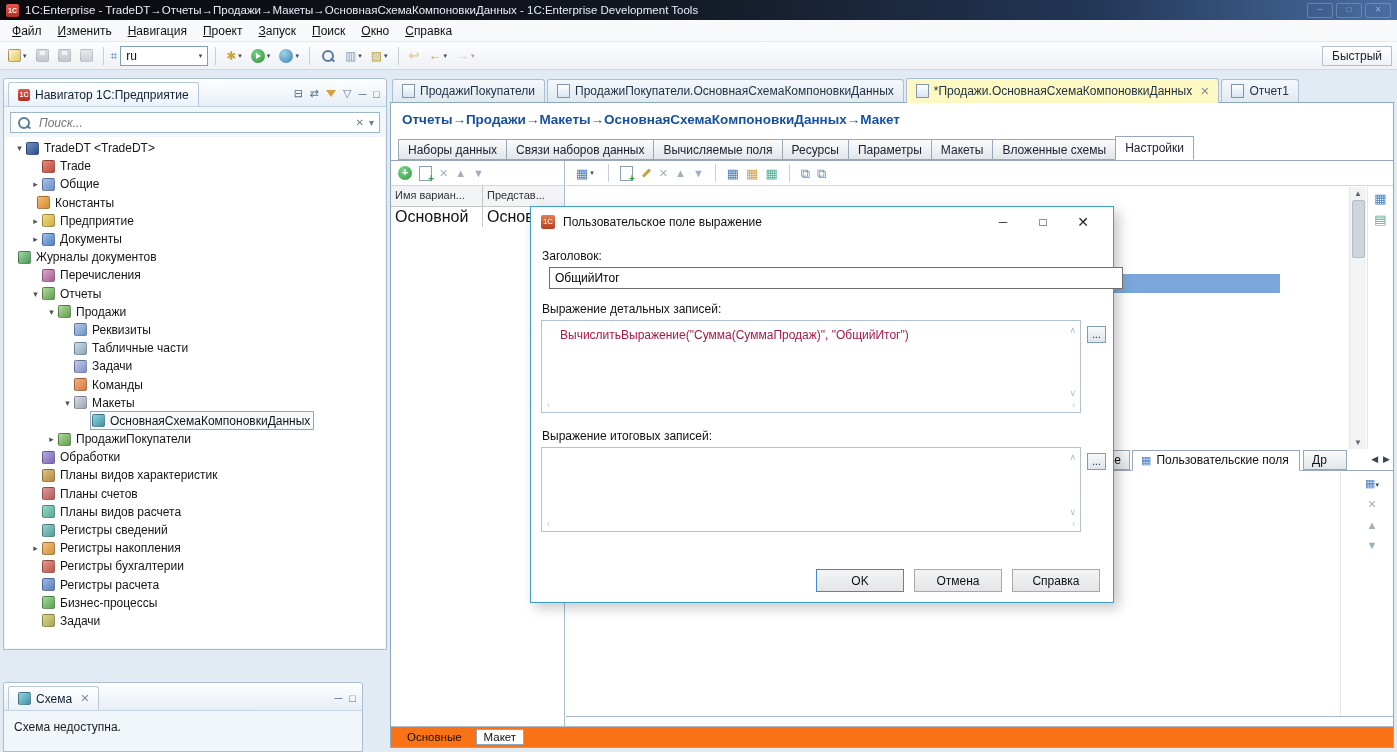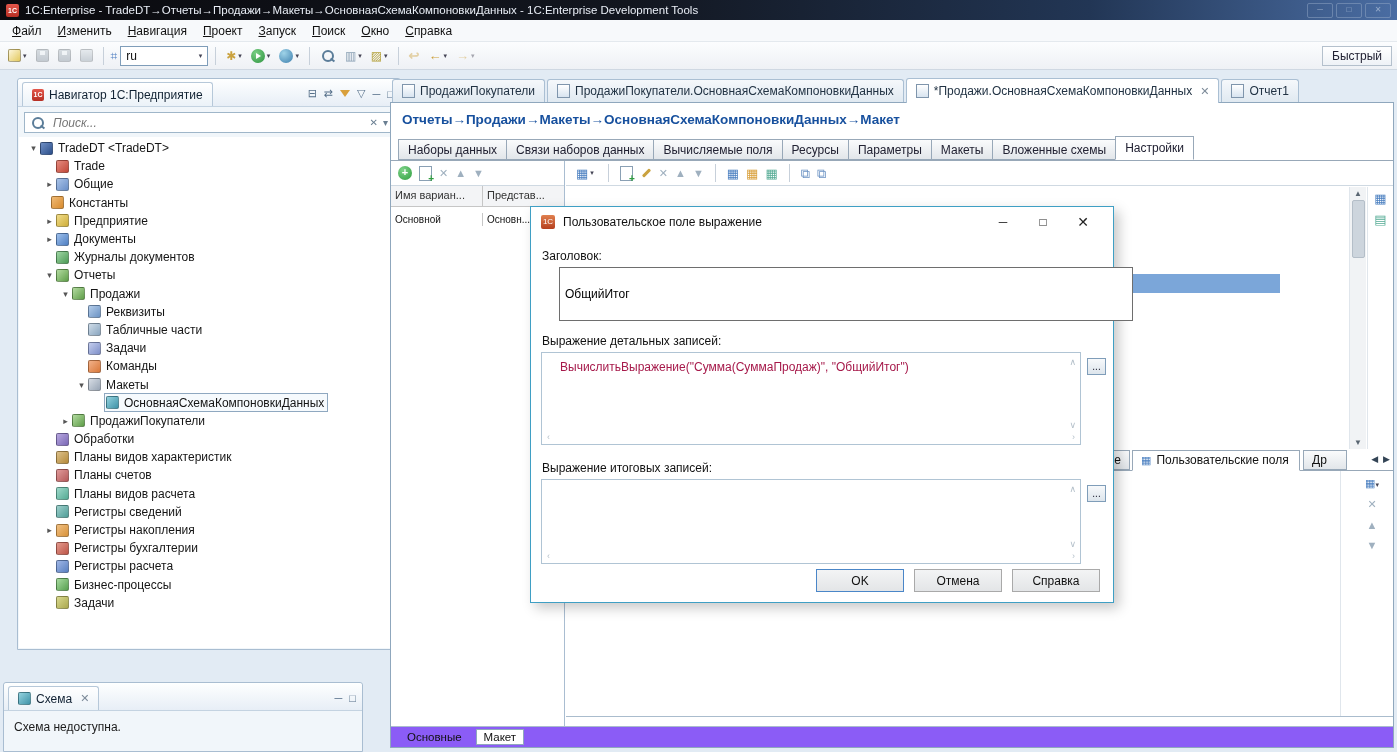--- a/index.html
+++ b/index.html
@@ -51,21 +51,21 @@
   
   .panel{position:absolute;background:#f1f6fa;border:1px solid #a9bdd1;border-radius:3px 3px 0 0;box-sizing:border-box}
   .view-hd{height:26px;display:flex;align-items:flex-end;padding:1px 4px 0 4px;
     background:linear-gradient(#feffff,#e7eef6);border-bottom:1px solid #c4d3e1;border-radius:3px 3px 0 0}
   .view-tab{display:inline-flex;align-items:center;gap:5px;height:24px;padding:0 9px;
     background:linear-gradient(#ffffff,#ebf2f8);border:1px solid #b6c8d9;border-bottom:none;
     border-radius:3px 3px 0 0;font-size:12px;color:#123;box-sizing:border-box}
   .view-icons{margin-left:auto;display:flex;gap:7px;align-items:center;padding:0 2px 6px 0;color:#56708a;font-size:11px}
   .funnel{display:inline-block;width:0;height:0;border-left:5px solid transparent;border-right:5px solid transparent;border-top:7px solid #d9a03c}
 
-  .navigator{left:17px;top:78px;width:384px;height:572px}
+  .navigator{left:3px;top:78px;width:384px;height:572px}
   .search-row{margin:5px 6px 4px 6px;height:21px;background:#fff;border:1px solid #9fb6c9;
     display:flex;align-items:center;padding:0 5px;gap:5px;box-sizing:border-box}
   .search-input{border:none;outline:none;flex:1;font:italic 12px "Liberation Sans",sans-serif;color:#000000;background:transparent;min-width:0}
   .sbtn{color:#6a7f92;font-size:10px}
 
   .tree{position:absolute;left:1px;right:1px;top:58px;bottom:1px;background:#fff;overflow:hidden;padding-top:2px}
   .trow{display:flex;align-items:center;height:18.2px;font-size:12px;white-space:nowrap;color:#151515}
   .arrow{width:13px;font-size:9px;color:#555;text-align:center;flex:0 0 auto}
   .ticon{display:inline-block;width:13px;height:13px;border-radius:2px;margin-right:5px;flex:0 0 auto;
     border:1px solid rgba(0,0,0,.28);box-sizing:border-box}
@@ -98,39 +98,39 @@
 
   .schema{left:3px;top:682px;width:360px;height:70px}
   .schema .msg{padding:9px 10px;color:#1c1c1c}
 
   
   .editor{position:absolute;left:390px;top:77px;width:1004px;height:671px}
   .etabs{height:25px;display:flex;align-items:flex-end;gap:2px;padding-left:2px}
   .etab{display:inline-flex;align-items:center;gap:5px;height:23px;padding:0 9px;
     background:linear-gradient(#f5f8fb,#e0e9f1);border:1px solid #aabfd3;border-bottom:none;
     border-radius:3px 3px 0 0;font-size:12px;color:#234;white-space:nowrap;box-sizing:border-box}
-  .etab.active{background:#ffffff;height:25px;margin-bottom:-1px;position:relative;z-index:3}
+  .etab.active{background:#fef9c3;height:25px;margin-bottom:-1px;position:relative;z-index:3}
   .ticn{display:inline-block;width:11px;height:12px;border:1px solid #7f95ac;background:linear-gradient(#fff,#d8e4f0);flex:0 0 auto}
   .xclose{color:#7d8b99;font-size:11px;margin-left:3px}
 
   .ebody{position:absolute;left:0;right:0;top:25px;bottom:0;background:#fff;border:1px solid #8fa7bd;box-sizing:border-box;z-index:2}
   .crumbs{height:33px;display:flex;align-items:center;padding:0 11px;font-size:13.5px;font-weight:bold;color:#17509e}
   .subtabs{display:flex;align-items:flex-end;height:25px;padding-left:7px;border-bottom:1px solid #98a8b8;box-sizing:border-box}
   .stab{height:21px;line-height:20px;padding:0 9px;border:1px solid #98a8b8;margin-right:-1px;
     background:linear-gradient(#fafbfc,#e2e6ea);font-size:12px;color:#223;box-sizing:border-box}
   .stab.active{background:#fff;height:24px;line-height:23px;border-bottom:1px solid #fff;position:relative;z-index:2}
 
   .content{position:absolute;left:0;right:0;top:58px;bottom:21px}
   .vpane{position:absolute;left:0;top:0;bottom:0;width:174px;border-right:1px solid #a9bdd1;box-sizing:border-box}
   .vtoolbar,.rtoolbar{height:25px;border-bottom:1px solid #cfd9e2;display:flex;align-items:center;gap:7px;padding:0 7px;box-sizing:border-box}
   .vhead{display:flex;height:20px;border-bottom:1px solid #c6c6c6;background:#f3f4f6;font-size:11px;color:#333}
   .vhead>span{padding:3px 4px;box-sizing:border-box;overflow:hidden;white-space:nowrap}
   .vc1{width:92px;border-right:1px solid #c6c6c6}
   .vc2{flex:1}
-  .vrow{display:flex;height:19px;font-size:10px;align-items:flex-end}
+  .vrow{display:flex;height:19px;font-size:16px;align-items:center}
   .vrow>span{padding:1px 4px;box-sizing:border-box;overflow:hidden;white-space:nowrap}
 
   .rpane{position:absolute;left:175px;right:0;top:0;bottom:0}
   .rupper{position:absolute;left:0;right:0;top:26px;height:262px}
   .rcontent{position:absolute;left:0;right:45px;top:0;bottom:0;overflow:hidden}
   .selbar{position:absolute;left:2px;top:87px;width:712px;height:19px;background:#7ba6d9}
   .rscroll{position:absolute;right:27px;width:17px;top:0;bottom:0;background:#f1f3f5;border-left:1px solid #e0e6ec;
     display:flex;flex-direction:column;align-items:center;justify-content:space-between;padding:2px 0;box-sizing:border-box;font-size:8px;color:#5a6672}
   .rscroll .thumb{width:11px;height:56px;background:#cdd5dd;border:1px solid #b4bec8;border-radius:2px;margin-top:2px}
   .ricons{position:absolute;right:0;width:26px;top:0;bottom:0;border-left:1px solid #e0e6ec;
@@ -138,21 +138,21 @@
   .rtabs{position:absolute;left:0;right:0;top:288px;height:22px;border-bottom:1px solid #98a8b8;box-sizing:border-box}
   .rtab{position:absolute;top:1px;height:20px;line-height:19px;border:1px solid #98a8b8;
     background:linear-gradient(#fafbfc,#e2e6ea);font-size:12px;padding:0 8px;overflow:hidden;white-space:nowrap;box-sizing:border-box}
   .rtab.active{background:#fff;height:21px;border-bottom:1px solid #fff;display:flex;align-items:center;gap:5px;z-index:2}
   .rtab-arrows{position:absolute;right:3px;top:5px;display:flex;gap:5px;font-size:9px;color:#345}
   .rlower{position:absolute;left:0;right:0;top:310px;height:246px;border-bottom:1px solid #aabccd;box-sizing:border-box}
   .rlower::before{content:'';position:absolute;right:52px;top:0;bottom:0;border-left:1px solid #e0e6ec}
   .licons{position:absolute;right:14px;top:5px;display:flex;flex-direction:column;gap:8px;align-items:center}
   .gray-g{color:#9fb0bf;font-size:11px}
 
-  .btabs{position:absolute;left:0;right:0;bottom:0;height:21px;background:#8b5cf6;border-top:1px solid #aabccd;
+  .btabs{position:absolute;left:0;right:0;bottom:0;height:21px;background:#f97316;border-top:1px solid #aabccd;
     display:flex;align-items:center;padding-left:9px;gap:7px;font-size:11.5px;box-sizing:border-box}
   .btab{padding:1px 7px}
   .btab.active{border:1px solid #8fa7bd;background:#fff}
 
   
   .add-circle{display:inline-block;width:14px;height:14px;border-radius:50%;
     background:radial-gradient(circle at 35% 30%,#7fd389,#2f9e3f);position:relative}
   .add-circle::after{content:'+';position:absolute;left:0;top:-1px;width:14px;text-align:center;color:#fff;font-size:11px;font-weight:bold;line-height:15px}
   .doc-plus{display:inline-block;width:11px;height:13px;background:#fff;border:1px solid #8aa0b4;position:relative}
   .doc-plus::after{content:'+';position:absolute;right:-3px;bottom:-4px;color:#2f9e3f;font-weight:bold;font-size:10px}
@@ -162,22 +162,22 @@
 
   
   .dialog{position:absolute;left:530px;top:206px;width:584px;height:397px;background:#fff;
     border:1px solid #3f9fc4;box-shadow:5px 5px 12px rgba(0,0,0,.22);z-index:60;box-sizing:border-box}
   .dlg-hd{height:29px;display:flex;align-items:center;padding:0 10px;gap:8px;font-size:12px;color:#111}
   .dlg-ic{width:14px;height:14px;border-radius:2px;background:linear-gradient(#e0804f,#b5401f);
     color:#fff;font-size:8px;line-height:14px;text-align:center;flex:0 0 auto}
   .dlg-ctrl{margin-left:auto;display:flex}
   .dlg-ctrl span{width:40px;text-align:center;font-size:12px;color:#222;line-height:28px}
   .dlg-lbl{font-size:12px;color:#111;margin:13px 0 4px 11px}
-  .dlg-input{display:block;margin:0 28px;width:562px;height:20px;border:1px solid #6e6e6e;
-    font:12px "Liberation Sans",sans-serif;padding:16px 5px;color:#000;box-sizing:content-box}
+  .dlg-input{display:block;margin:0 18px;width:562px;height:20px;border:1px solid #6e6e6e;
+    font:12px "Liberation Sans",sans-serif;padding:0 5px;color:#000;box-sizing:content-box}
   .ta-row{display:flex;align-items:flex-start;gap:6px;margin-left:10px}
   .ta{position:relative;width:540px;border:1px solid #b0c4d4;background:#fff;box-sizing:border-box}
   .ta.h1{height:93px}.ta.h2{height:85px}
   .expr{display:block;padding:7px 8px 0 18px;font-size:12px;color:#a6194a;white-space:pre;overflow:hidden}
   .sc{position:absolute;color:#b3bfc9;font-size:9px;line-height:9px}
   .scL{left:5px;bottom:2px}.scR{right:5px;bottom:2px}.scU{right:4px;top:5px}.scD{right:4px;bottom:14px}
   .more{width:19px;height:17px;border:1px solid #7f9db9;background:linear-gradient(#f7f9fb,#dde5ec);
     font-size:10px;line-height:10px;text-align:center;color:#223;margin-top:6px;font-family:inherit;padding:0}
   .dlg-btns{position:absolute;right:13px;bottom:10px;display:flex;gap:10px}
   .dbtn{width:88px;height:23px;border:1px solid #a9a9a9;background:linear-gradient(#f3f4f5,#e3e5e7);
@@ -314,24 +314,29 @@
     <div class="trow" style="padding-left:24px">
         <span class="arrow">▸</span>
         <span class="ticon i-cat"></span>
         <span>Предприятие</span>
       </div>
     <div class="trow" style="padding-left:24px">
         <span class="arrow">▸</span>
         <span class="ticon i-doc"></span>
         <span>Документы</span>
       </div>
-    <div class="trow" style="padding-left:24px">
+    <div class="trow" style="">
         <span class="arrow"></span>
         <span class="ticon i-jour"></span>
         <span>Журналы документов</span>
+      </div>
+    <div class="trow" style="padding-left:24px">
+        <span class="arrow"></span>
+        <span class="ticon i-enum"></span>
+        <span>Перечисления</span>
       </div>
     <div class="trow" style="padding-left:24px">
         <span class="arrow">▾</span>
         <span class="ticon i-rep"></span>
         <span>Отчеты</span>
       </div>
     <div class="trow" style="padding-left:40px">
         <span class="arrow">▾</span>
         <span class="ticon i-rep"></span>
         <span>Продажи</span>

